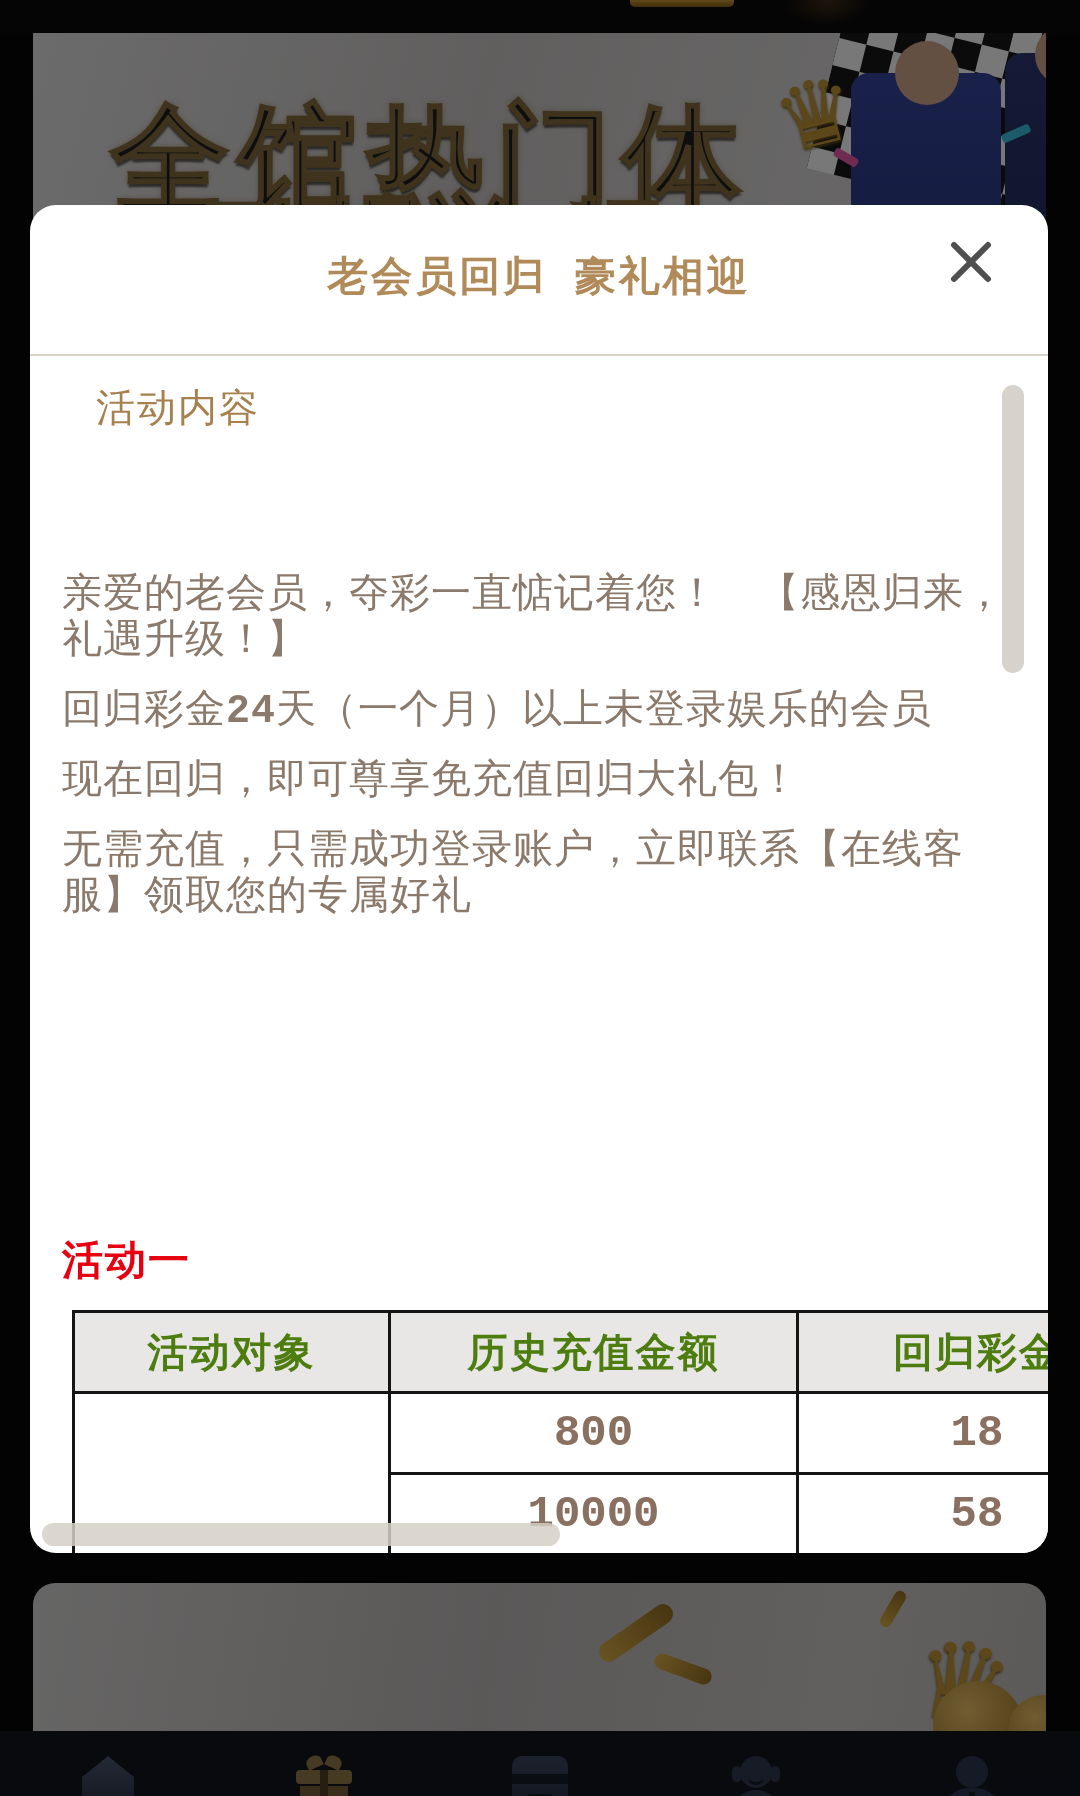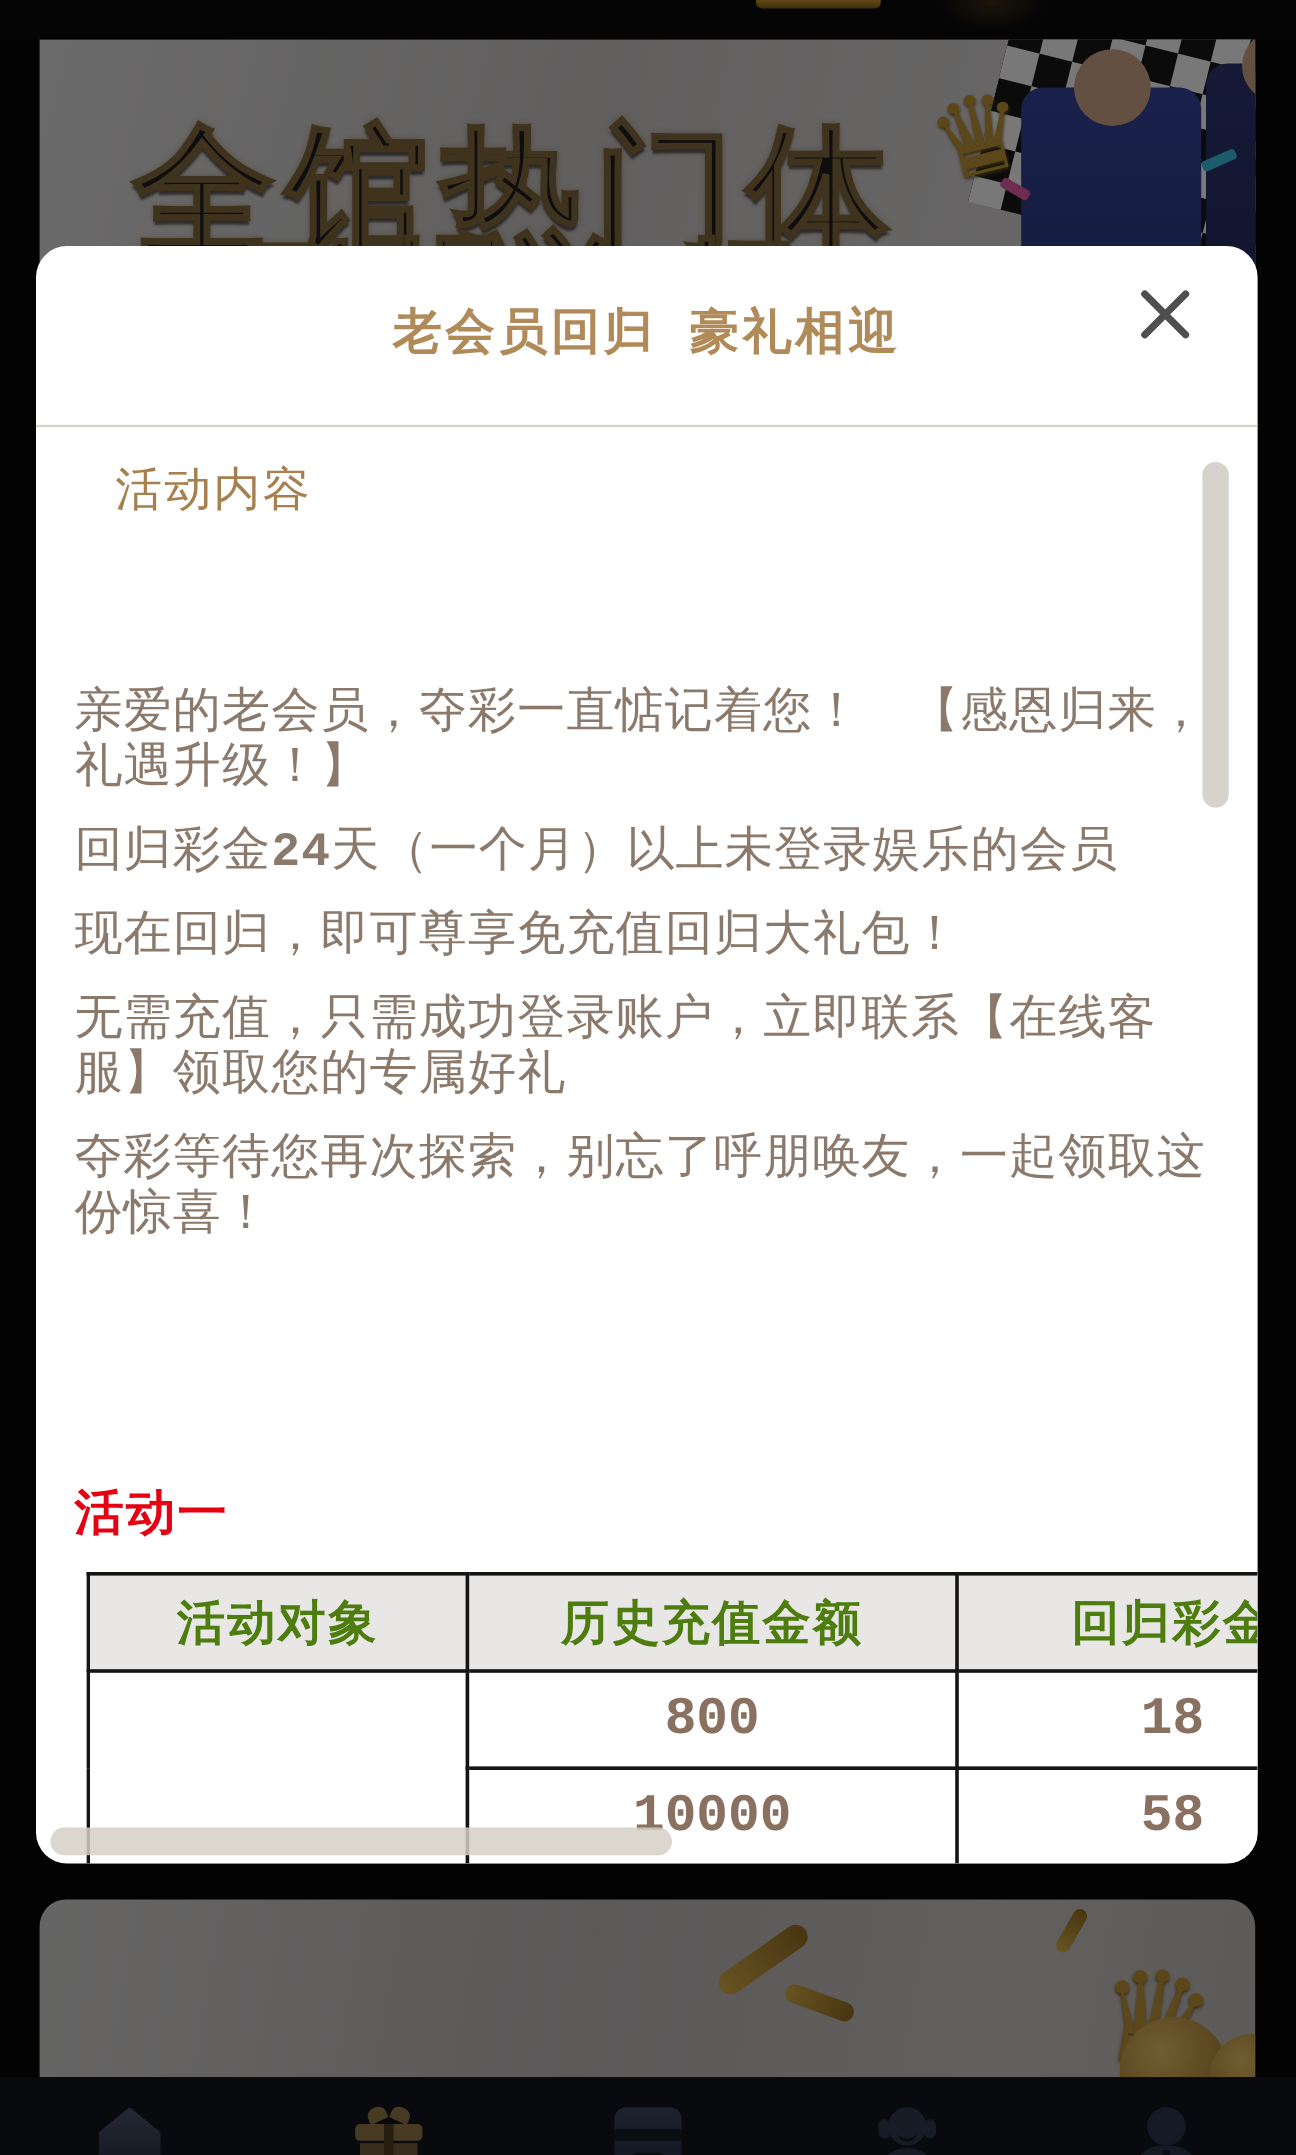--- a/index.html
+++ b/index.html
@@ -193,21 +193,20 @@
 
   <div id="section-heading">活动内容</div>
 
   <div id="v-scrollbar"></div>
 
   <div id="modal-body">
     <p>亲爱的老会员，夺彩一直惦记着您！　【感恩归来，礼遇升级！】</p>
     <p><span>回归彩金</span><span class="bold31">24</span><span>天（一个月）以上未登录娱乐的会员</span></p>
     <p>现在回归，即可尊享免充值回归大礼包！</p>
     <p>无需充值，只需成功登录账户，立即联系【在线客服】领取您的专属好礼</p>
-    <p>夺彩等待您再次探索，别忘了呼朋唤友，一起领取这份惊喜！</p>
   </div>
 
   <div id="activity-heading">活动一</div>
 
   <div id="table-clip">
     <table class="promo">
       <tbody>
           <tr>
         <th class="c1">活动对象</th>
         <th class="c2">历史充值金额</th>

